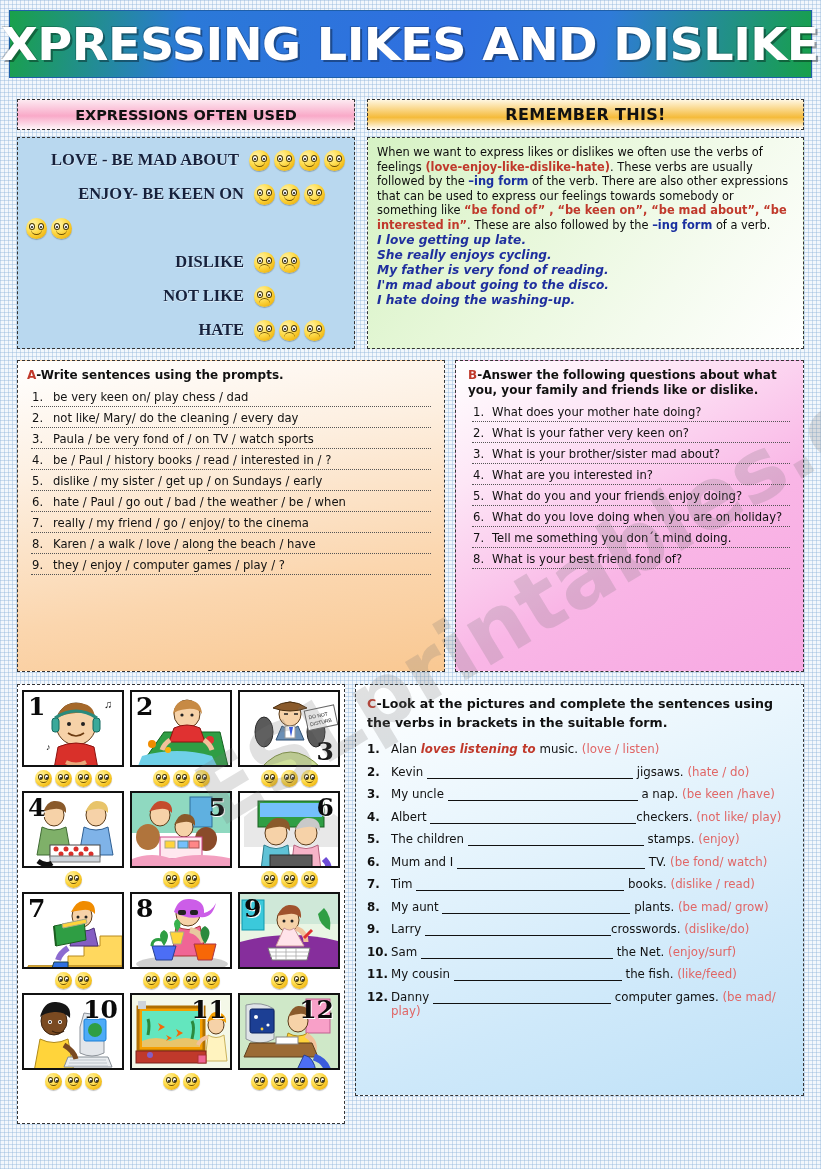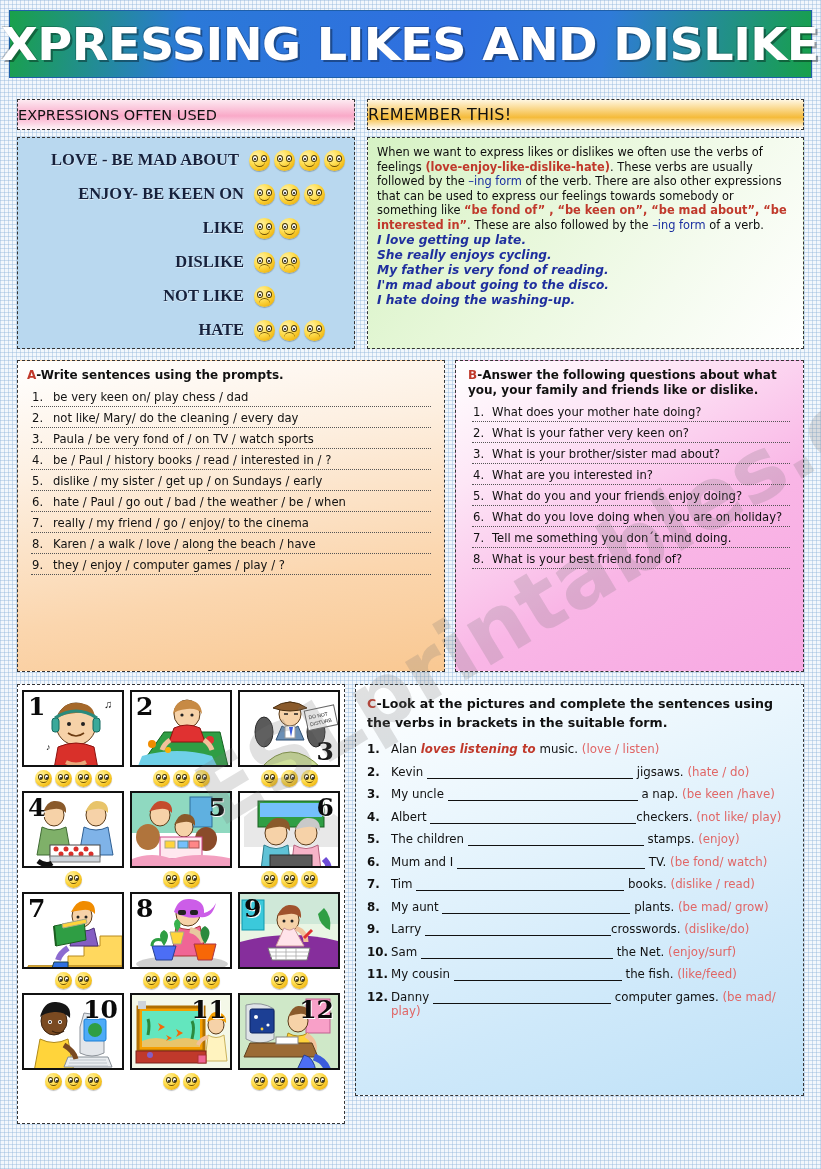--- a/index.html
+++ b/index.html
@@ -40,23 +40,23 @@
     white-space:nowrap;
   }
 
   
   .dash{border:1px dashed #222;box-sizing:border-box;}
 
   
   .hdr{
     position:absolute;box-sizing:border-box;
     border:1px dashed #333;
-    display:flex;align-items:center;
+    display:flex;align-items:center;justify-content:center;
     font-family:"DejaVu Sans", sans-serif;
-    font-size:14.5px;font-weight:normal;color:#111;
+    font-size:14.5px;font-weight:bold;color:#111;
   }
   #hdr-left{left:17px;top:99px;width:338px;height:31px;
     background:linear-gradient(180deg,#fde9f1 0%,#f9a9c8 55%,#fdf4f8 100%);}
   #hdr-right{left:367px;top:99px;width:437px;height:31px;
     background:linear-gradient(180deg,#fff6df 0%,#f5bb3a 60%,#fffdf6 100%);}
   #hdr-right .h-t{font-size:16px;letter-spacing:.3px;}
 
   
   #expr-box{
     position:absolute;left:17px;top:137px;width:338px;height:212px;
@@ -103,21 +103,21 @@
   
   #remember-box{
     position:absolute;left:367px;top:137px;width:437px;height:212px;
     background:linear-gradient(125deg,#d6f2c4 0%,#e6f7d8 35%,#f4fbee 70%,#ffffff 100%);
     border:1px dashed #333;box-sizing:border-box;
     padding:7px 9px;
     font-family:"DejaVu Sans", sans-serif;
     font-size:11.4px;line-height:14.6px;color:#0d0d0d;
   }
   #remember-box .rd{color:#c0392b;font-weight:bold;}
-  #remember-box .bl{color:#1a2fa0;font-weight:normal;}
+  #remember-box .bl{color:#1a2fa0;font-weight:bold;}
   #remember-box .ex{color:#1f2f9e;font-weight:bold;font-style:italic;font-size:12.2px;line-height:15.2px;}
 
   
   #box-a{
     position:absolute;left:17px;top:360px;width:428px;height:312px;
     background:linear-gradient(170deg,#ffffff 0%,#fdf0e2 30%,#fbd6ae 70%,#f9c892 100%);
     border:1px dashed #333;box-sizing:border-box;padding:7px 9px 4px 9px;
   }
   .ex-title{
     font-family:"DejaVu Sans", sans-serif;font-weight:bold;font-size:12px;color:#111;
@@ -249,21 +249,20 @@
             <span class="mouth"></span>
           </span>
         <span class="smiley">
             <span class="eye l"></span>
             <span class="eye r"></span>
             <span class="mouth"></span>
           </span>
       </div>
     </div>
     <div class="expr-row">
-      <div class="expr-label">LIKE</div>
       <div class="expr-faces">
         <span class="smiley">
             <span class="eye l"></span>
             <span class="eye r"></span>
             <span class="mouth"></span>
           </span>
         <span class="smiley">
             <span class="eye l"></span>
             <span class="eye r"></span>
             <span class="mouth"></span>

